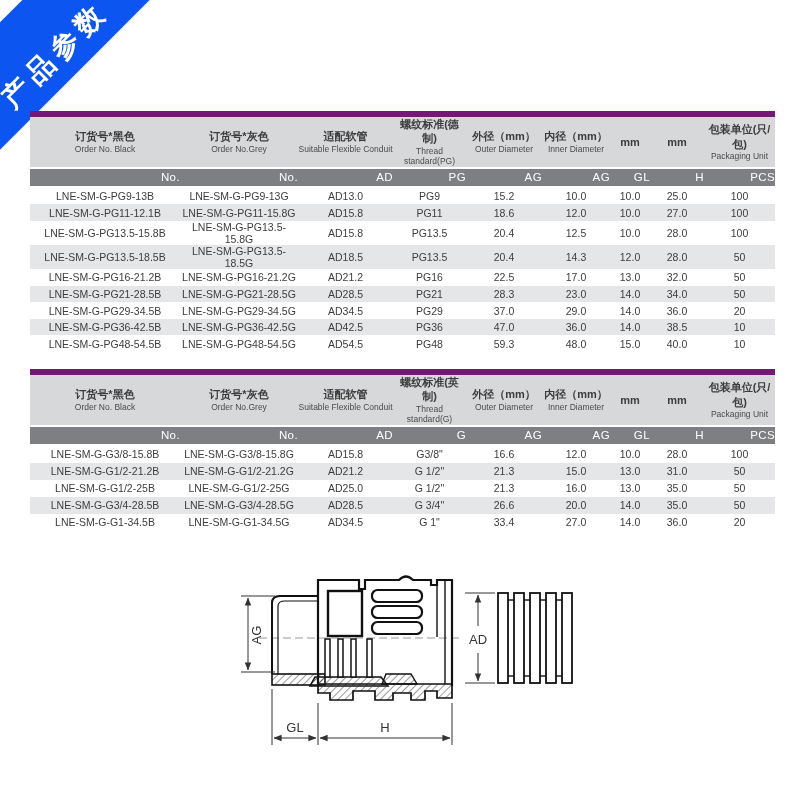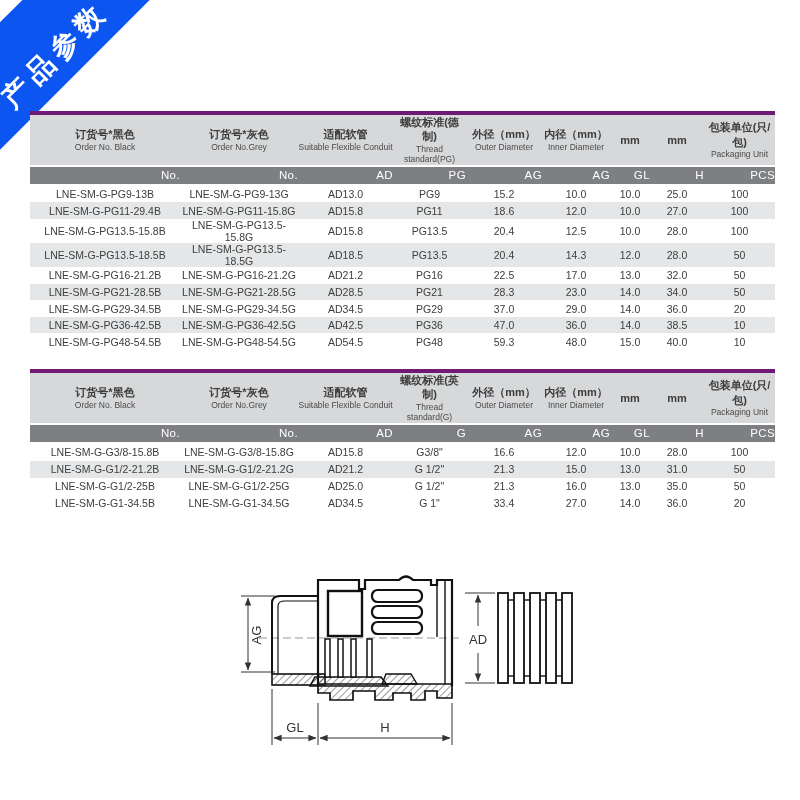--- a/index.html
+++ b/index.html
@@ -24,21 +24,21 @@
   .spec-table {
     position:absolute; left:30px; width:745px;
     border-collapse:collapse; table-layout:fixed;
   }
   #table-0 { top:111px; }
   #table-1 { top:369px; }
   .spec-table th, .spec-table td { text-align:center; vertical-align:middle; padding:0; }
   .c0{width:150px}.c1{width:118px}.c2{width:95px}.c3{width:73px}.c4{width:76px}
   .c5{width:68px}.c6{width:40px}.c7{width:54px}.c8{width:71px}
   .hrow1 th {
-    background:#d7d8da; border-top:4px solid #701a75; height:34px;
+    background:#d7d8da; border-top:6px solid #701a75; height:34px;
   }
   .hrow1 .zh { font-size:11px; font-weight:700; color:#3c3c3c; line-height:1.3; }
   .hrow1 .en { font-size:8.5px; font-weight:400; color:#4a4a4a; line-height:1.25; }
   .hrow1 .en:empty { display:none; }
   .hrow2 th {
     background:#7d7f82; color:#ffffff; font-size:11.5px; font-weight:400;
     height:17px; border-top:2px solid #fff; border-bottom:2px solid #fff;
     letter-spacing:.4px;
     text-align:right;
   }
@@ -125,21 +125,21 @@
           <td>LNE-SM-G-PG9-13G</td>
           <td>AD13.0</td>
           <td>PG9</td>
           <td>15.2</td>
           <td>10.0</td>
           <td>10.0</td>
           <td>25.0</td>
           <td>100</td>
         </tr>
         <tr class="alt">
-          <td>LNE-SM-G-PG11-29.4B</td>
+          <td>LNE-SM-G-PG11-12.1B</td>
           <td>LNE-SM-G-PG11-15.8G</td>
           <td>AD15.8</td>
           <td>PG11</td>
           <td>18.6</td>
           <td>12.0</td>
           <td>10.0</td>
           <td>27.0</td>
           <td>100</td>
         </tr>
         <tr>
@@ -307,20 +307,31 @@
           <td>50</td>
         </tr>
         <tr>
           <td>LNE-SM-G-G1/2-25B</td>
           <td>LNE-SM-G-G1/2-25G</td>
           <td>AD25.0</td>
           <td>G 1/2"</td>
           <td>21.3</td>
           <td>16.0</td>
           <td>13.0</td>
+          <td>35.0</td>
+          <td>50</td>
+        </tr>
+        <tr class="alt">
+          <td>LNE-SM-G-G3/4-28.5B</td>
+          <td>LNE-SM-G-G3/4-28.5G</td>
+          <td>AD28.5</td>
+          <td>G 3/4"</td>
+          <td>26.6</td>
+          <td>20.0</td>
+          <td>14.0</td>
           <td>35.0</td>
           <td>50</td>
         </tr>
         <tr>
           <td>LNE-SM-G-G1-34.5B</td>
           <td>LNE-SM-G-G1-34.5G</td>
           <td>AD34.5</td>
           <td>G 1"</td>
           <td>33.4</td>
           <td>27.0</td>

